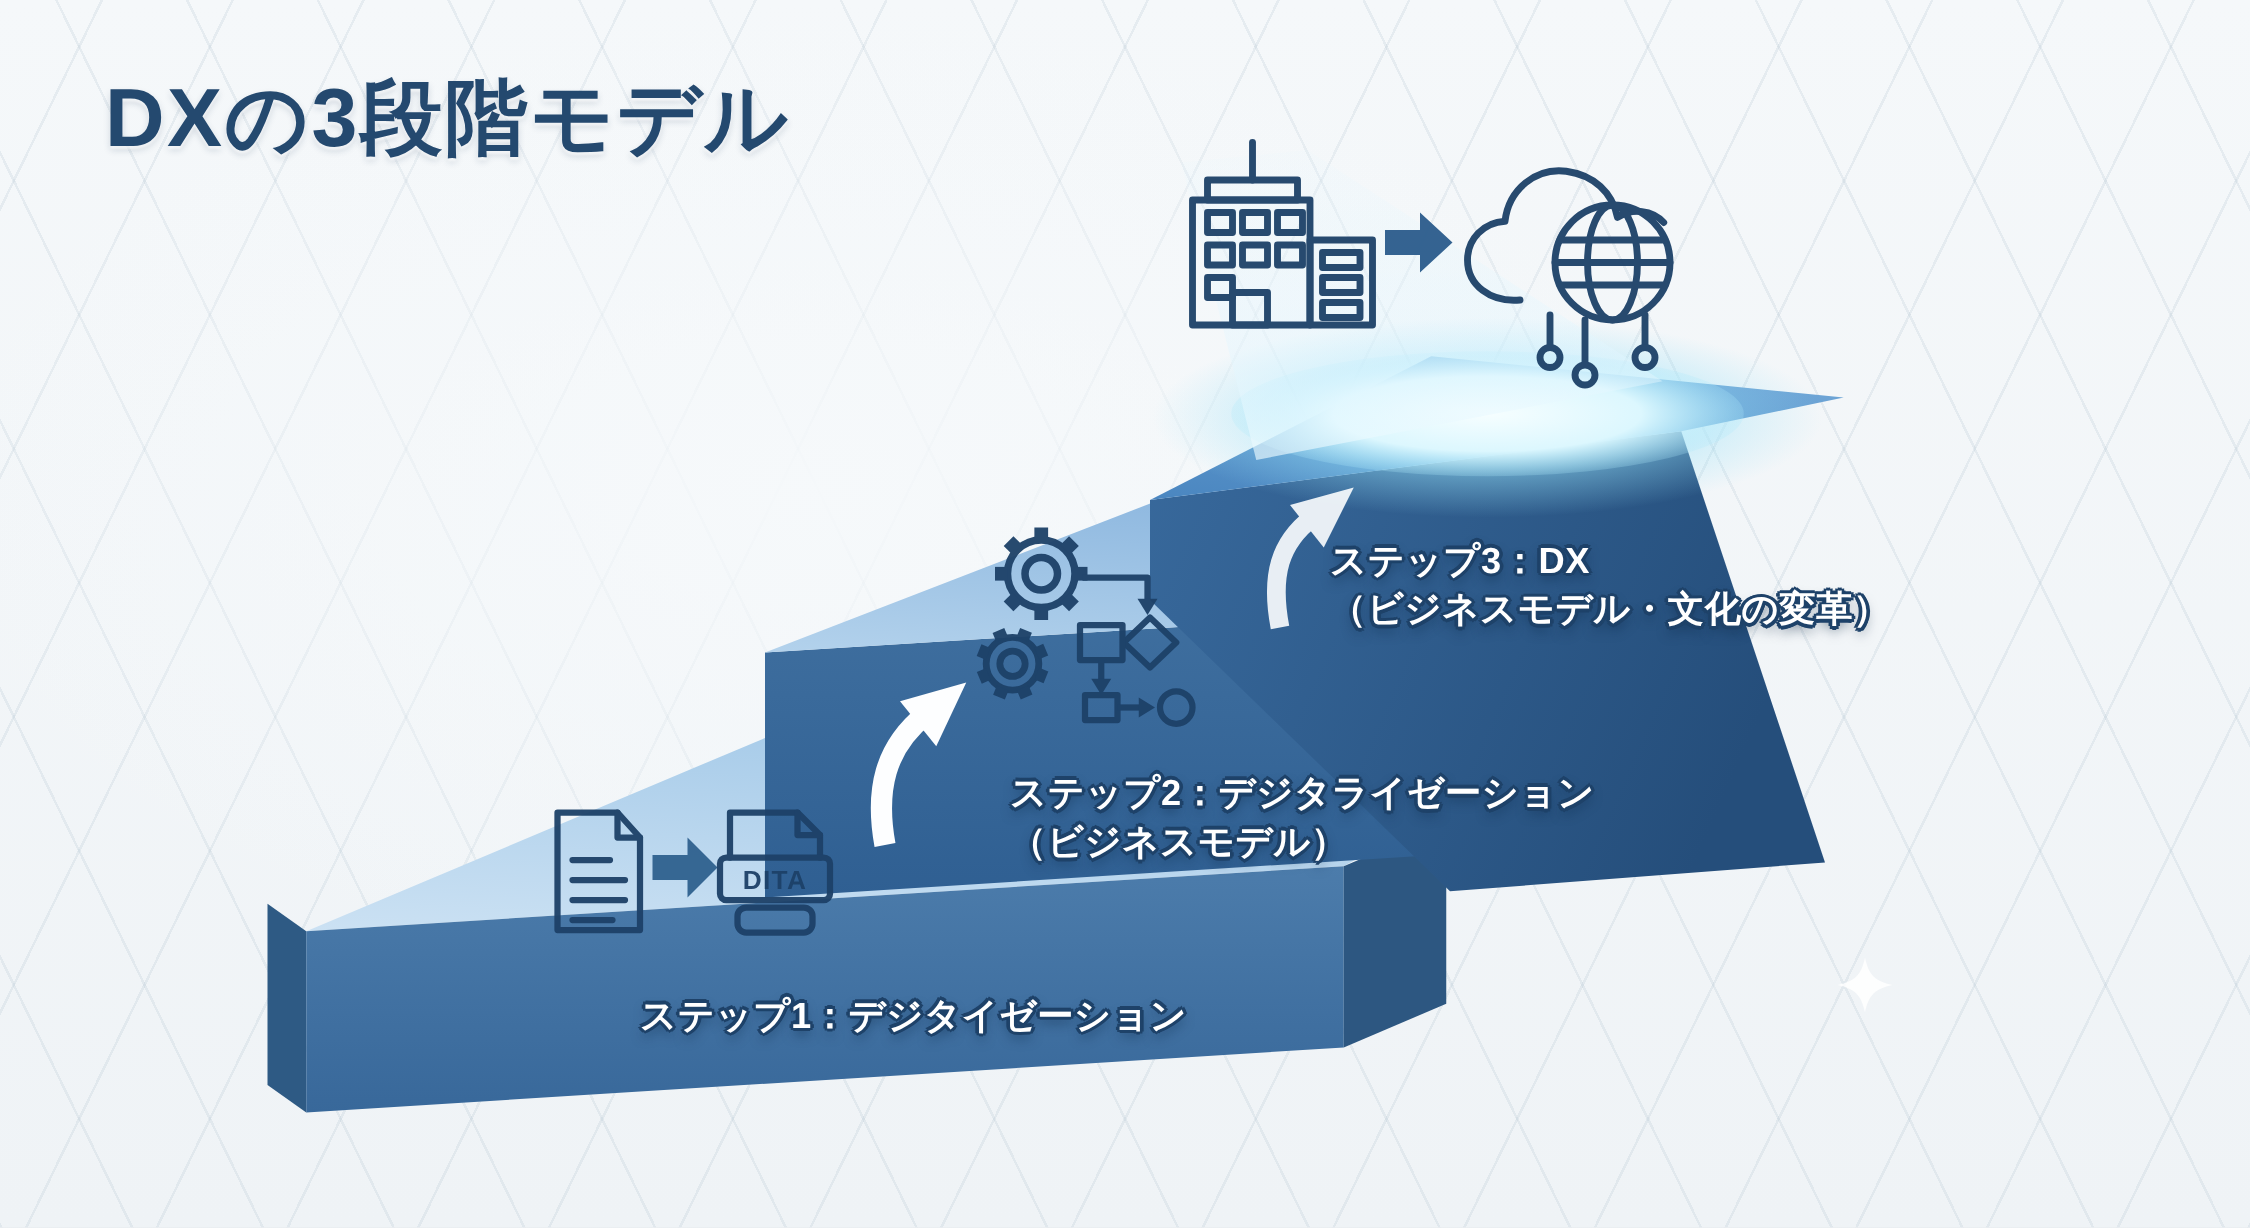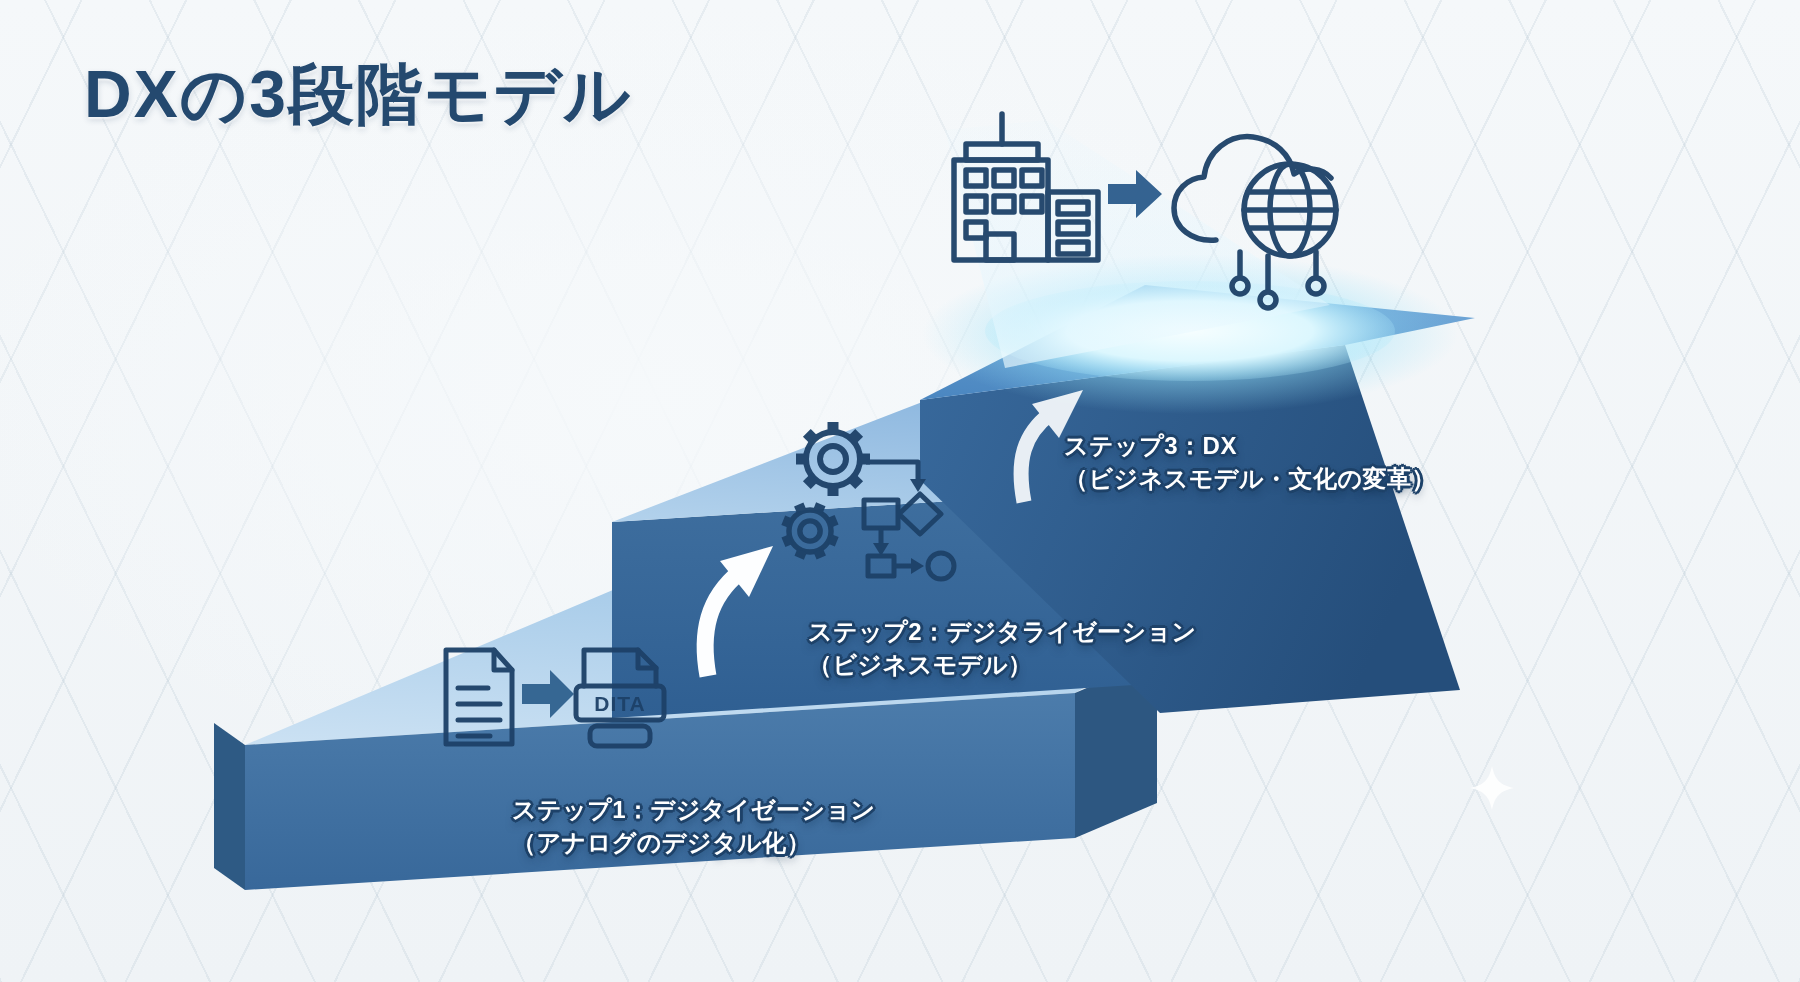--- a/index.html
+++ b/index.html
@@ -12,21 +12,21 @@
       repeating-linear-gradient(-64deg, rgba(168,188,202,.20) 0 2px, transparent 2px 94px),
       linear-gradient(180deg,#f5f8fa 0%,#eff3f6 100%);
   }
   svg.scene{position:absolute;inset:0;}
   .title{
     position:absolute;left:84px;top:50px;margin:0;
     font-size:66px;font-weight:700;letter-spacing:2px;color:#24496f;
     text-shadow:0 2px 2px rgba(255,255,255,.65), 0 3px 6px rgba(25,55,90,.18);
   }
   .step-label{
-    position:absolute;font-weight:700;font-size:24px;line-height:1.36;letter-spacing:.5px;
+    position:absolute;font-weight:700;font-size:29px;line-height:1.36;letter-spacing:.5px;
     color:#ffffff;white-space:nowrap;
     text-shadow:
       -2px -2px 0 #1e4269, 2px -2px 0 #1e4269, -2px 2px 0 #1e4269, 2px 2px 0 #1e4269,
       -3px 0 0 #1e4269, 3px 0 0 #1e4269, 0 -3px 0 #1e4269, 0 3px 0 #1e4269,
       0 5px 9px rgba(8,32,60,.55);
   }
   .step-label span{display:block;}
   #label-step1{left:512px;top:766px;margin-top:28px;}
   #label-step2{left:808px;top:616px;}
   #label-step3{left:1064px;top:430px;}
@@ -198,21 +198,20 @@
       </g>
     </g>
 
     <path opacity="0.85" fill="#ffffff" d="M1492,766 c3,14 8,19 22,22 c-14,3 -19,8 -22,22 c-3,-14 -8,-19 -22,-22 c14,-3 19,-8 22,-22 z"></path>
   </svg>
 
   <h1 class="title">DXの3段階モデル</h1>
 
   <div class="step-label" id="label-step1">
     <span>ステップ1：デジタイゼーション</span>
-    <span>（アナログのデジタル化）</span>
   </div>
   <div class="step-label" id="label-step2">
     <span>ステップ2：デジタライゼーション</span>
     <span>（ビジネスモデル）</span>
   </div>
   <div class="step-label" id="label-step3">
     <span>ステップ3：DX</span>
     <span>（ビジネスモデル・文化の変革）</span>
   </div>
 

